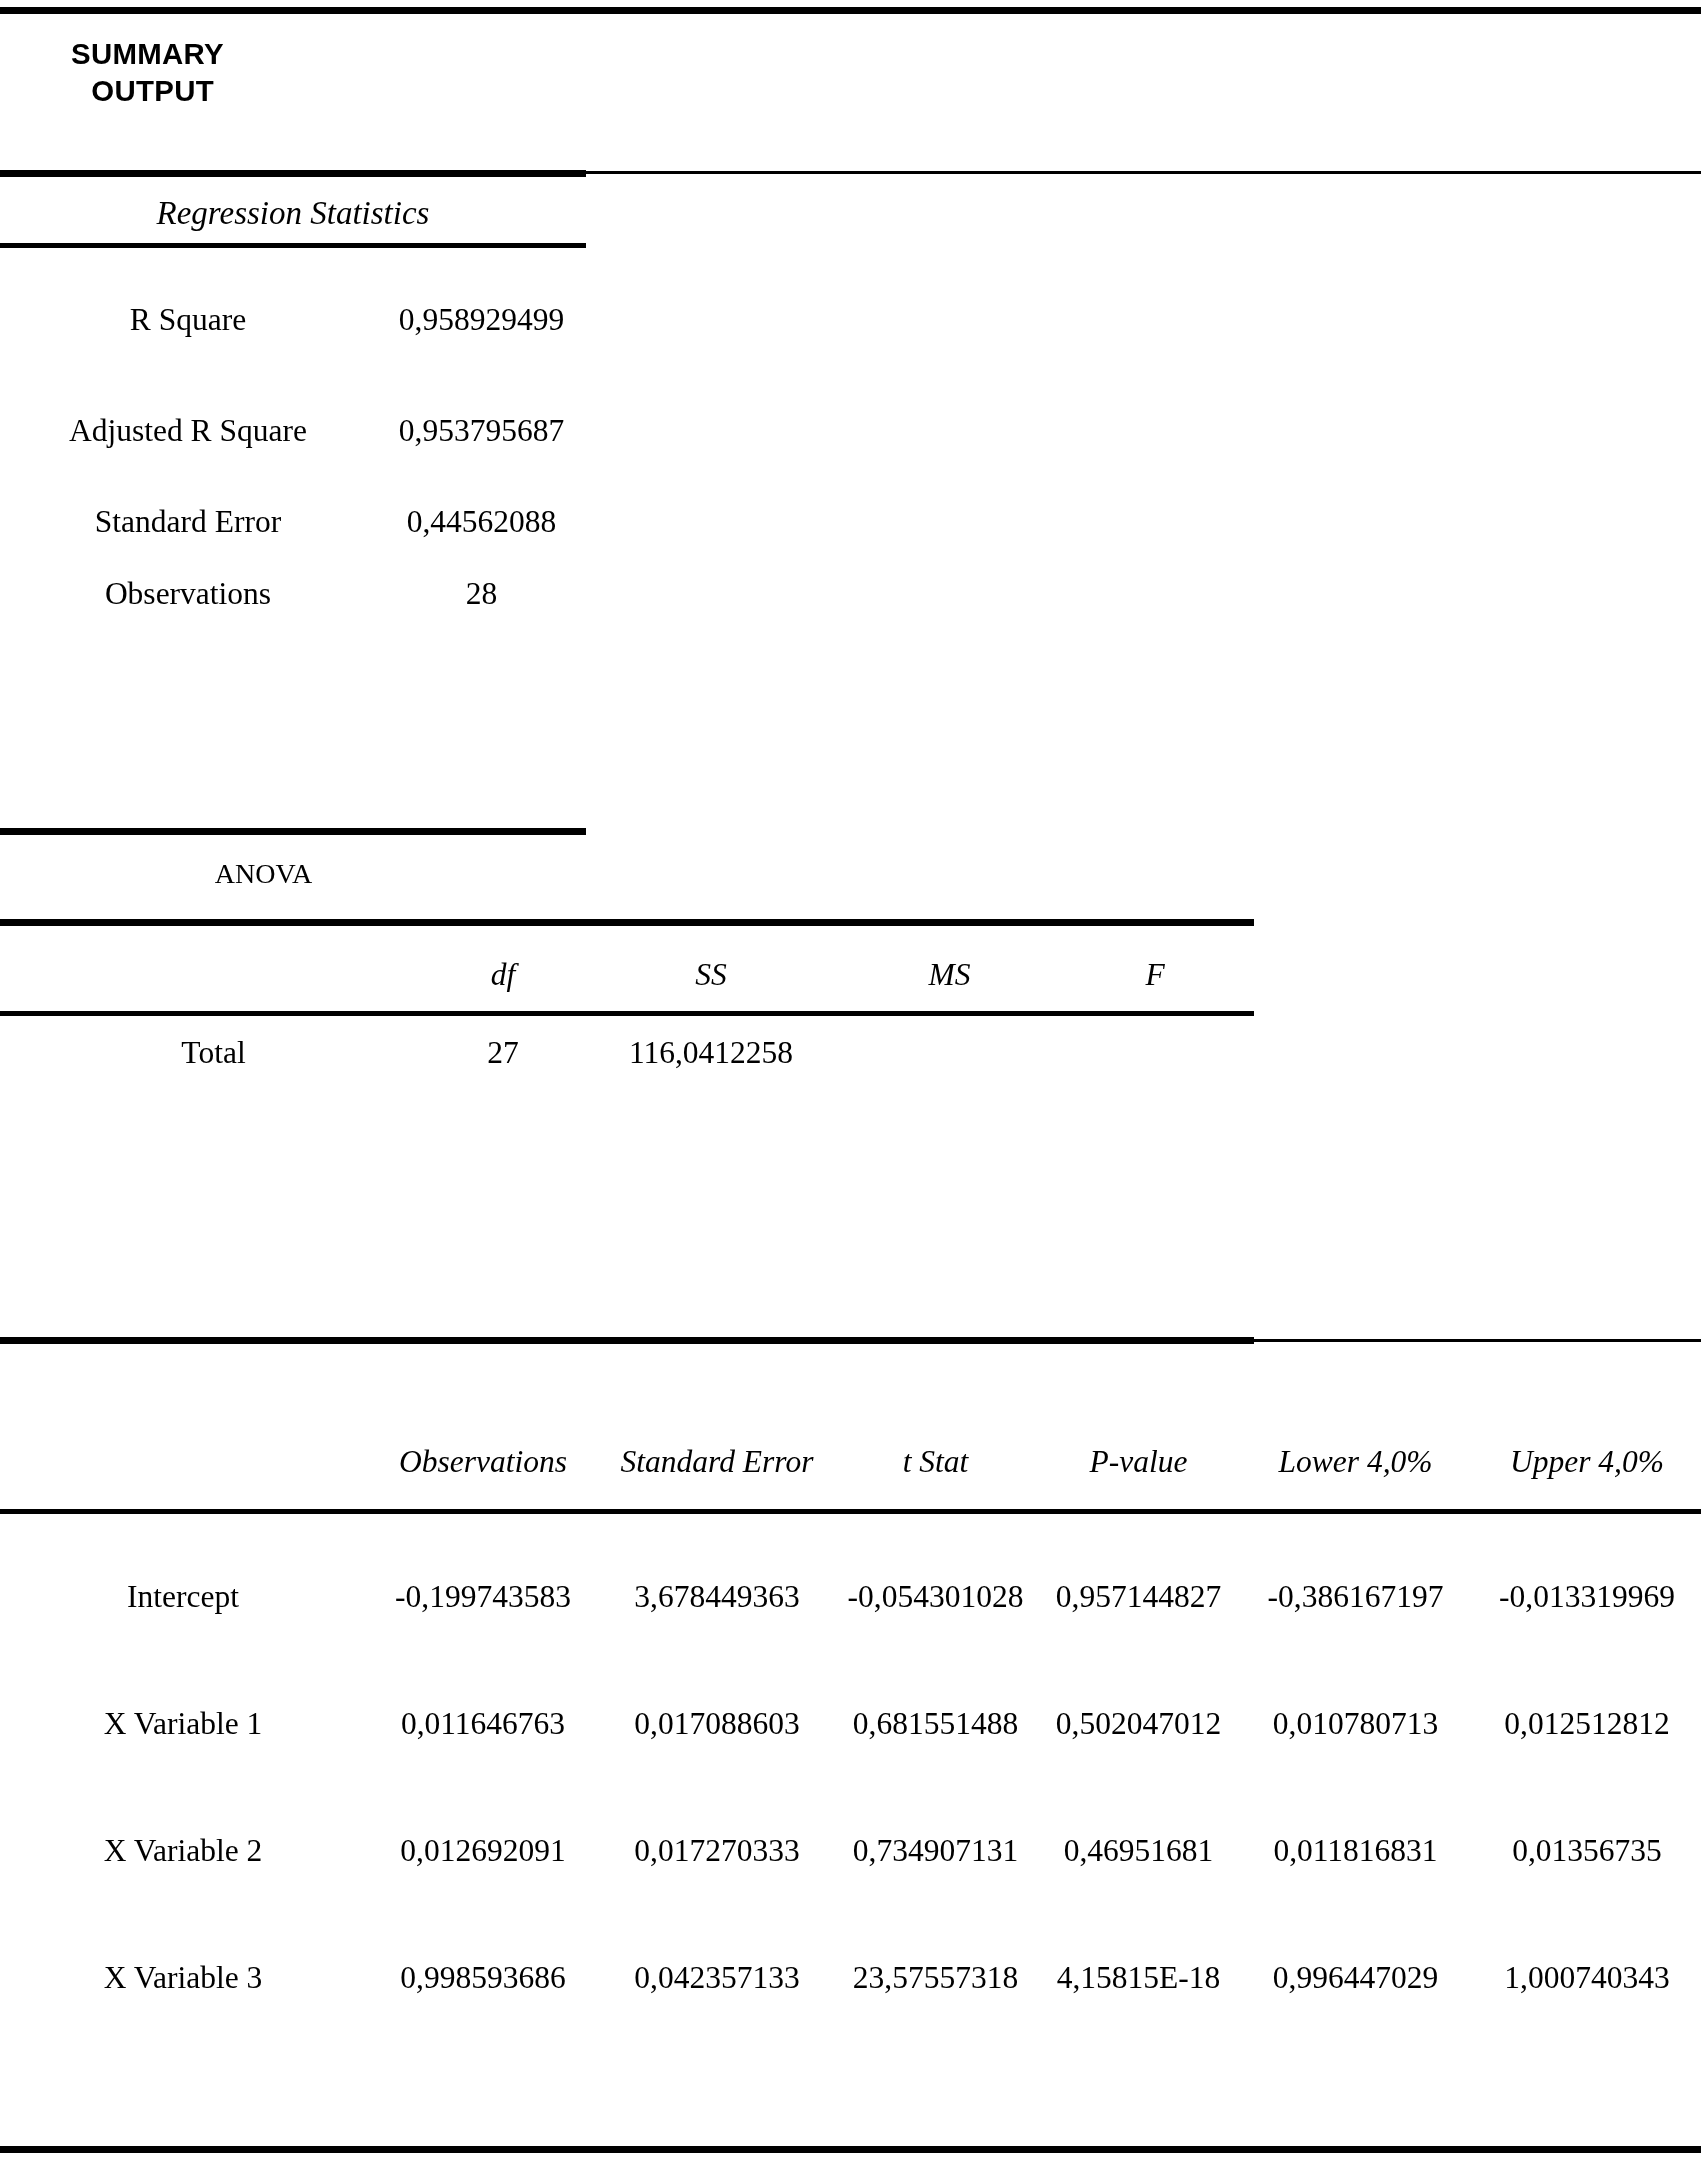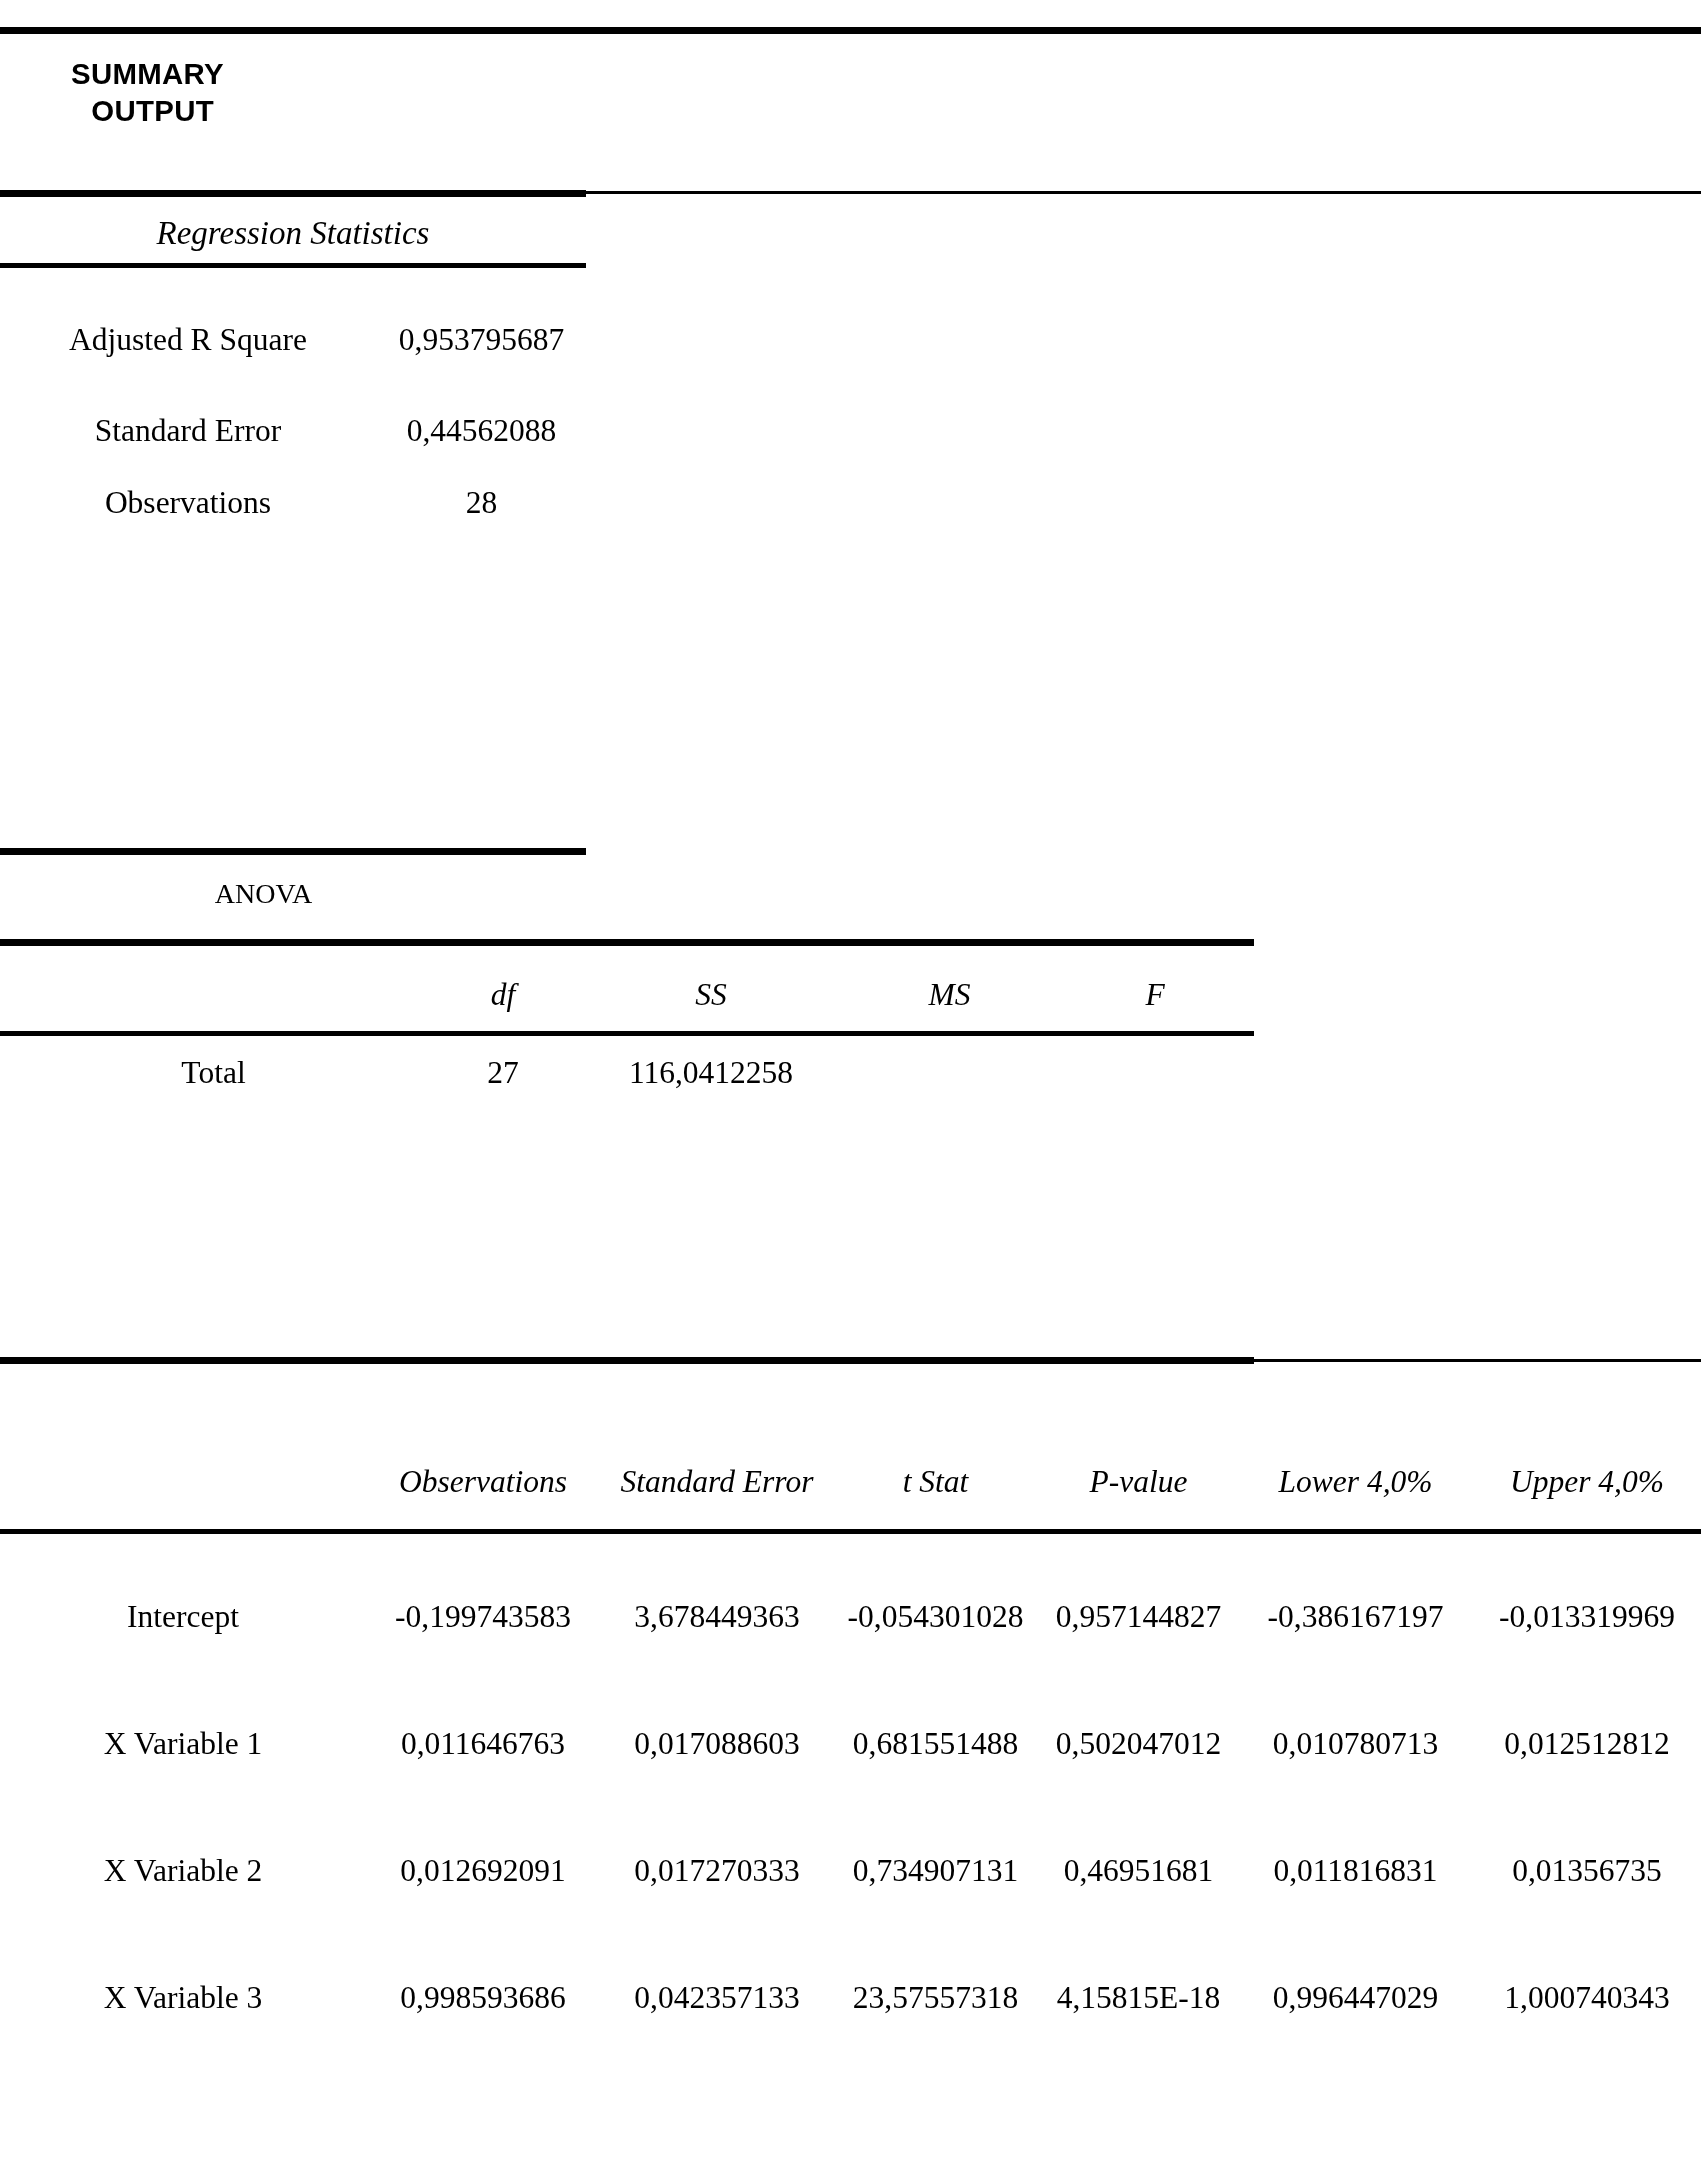--- a/index.html
+++ b/index.html
@@ -14,21 +14,20 @@
     color: #000000;
     -webkit-font-smoothing: antialiased;
   }
 
   .page {
     position: relative;
     width: 1701px;
     height: 2003px;
     box-sizing: border-box;
     padding: 0;
-    margin-top: 20px;
   }
 
   
   .rule {
     position: absolute;
     background: #000000;
     left: 0;
   }
   .rule-thick  { height: 6.6px; }
   .rule-medium { height: 4.6px;  }
@@ -158,20 +157,24 @@
 
   <div class="hdr-block">
     <div>SUMMARY</div>
     <div class="hdr-line2">OUTPUT</div>
   </div>
 
   <div id="regstats-title" class="it">Regression Statistics</div>
 
   <table id="regstats-table" class="tbl">
     <tbody>
+      <tr>
+        <td class="lbl">R Square</td>
+        <td class="val">0,958929499</td>
+      </tr>
       <tr>
         <td class="lbl">Adjusted R Square</td>
         <td class="val">0,953795687</td>
       </tr>
       <tr class="short">
         <td class="lbl">Standard Error</td>
         <td class="val">0,44562088</td>
       </tr>
       <tr class="short">
         <td class="lbl">Observations</td>

